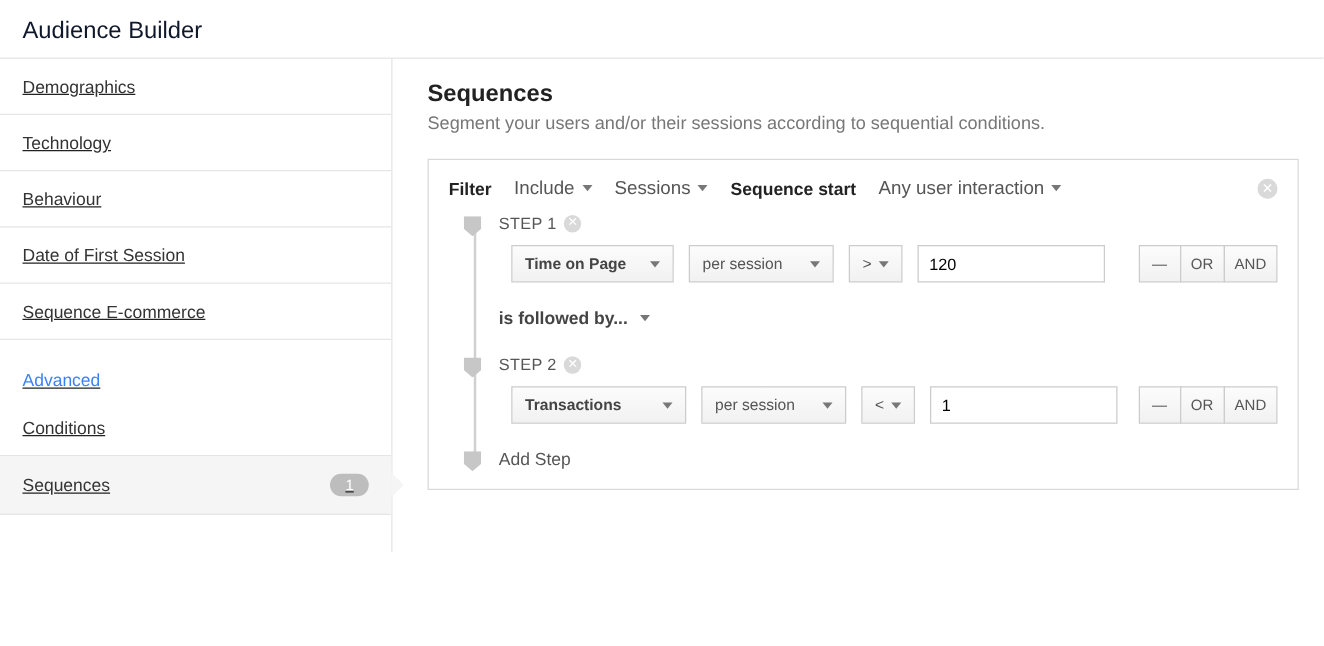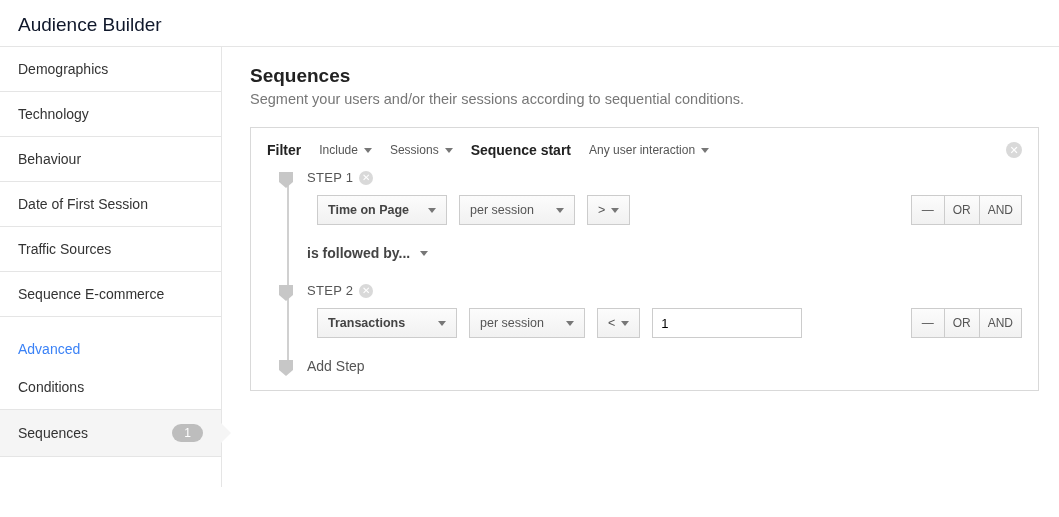--- a/index.html
+++ b/index.html
@@ -12,24 +12,25 @@
   }
   .app { width: 1059px; }
   .header {
     padding: 14px 18px 10px;
     font-size: 19px;
     color: #0f172a;
     border-bottom: 1px solid #e5e5e5;
   }
   .layout { display: flex; }
   .sidebar {
-    width: 222px;
+    width: 314px;
     border-right: 1px solid #e5e5e5;
     flex-shrink: 0;
     padding-bottom: 30px;
+    text-decoration: underline;
   }
   .side-item {
     display: flex;
     align-items: center;
     justify-content: space-between;
     padding: 14px 18px;
     border-bottom: 1px solid #e5e5e5;
     color: #333;
     font-size: 14px;
     cursor: pointer;
@@ -88,21 +89,21 @@
     padding: 14px 16px 12px;
     justify-content: space-between;
   }
   .lab-bold { font-weight: bold; font-size: 14px; color:#222; }
   .drop {
     display: inline-flex;
     align-items: center;
     gap: 6px;
     color: #555;
     cursor: pointer;
-    font-size: 12px;
+    font-size: 15px;
   }
   .caret {
     width: 0; height: 0;
     border-left: 4px solid transparent;
     border-right: 4px solid transparent;
     border-top: 5px solid #777;
     display: inline-block;
   }
   .close-circ {
     width: 16px; height: 16px;
@@ -233,23 +234,20 @@
           <span>Demographics</span>
         </div>
       <div class="side-item">
           <span>Technology</span>
         </div>
       <div class="side-item">
           <span>Behaviour</span>
         </div>
       <div class="side-item">
           <span>Date of First Session</span>
-        </div>
-      <div class="side-item">
-          <span>Traffic Sources</span>
         </div>
       <div class="side-item">
           <span>Sequence E-commerce</span>
         </div>
 
       <div class="side-group">Advanced</div>
       <div class="side-item">
           <span>Conditions</span>
         </div>
       <div class="side-item active">
@@ -301,20 +299,21 @@
                 <span class="caret"></span>
               </span>
               <span class="btn-scope" style="width:116px">
                 <span>per session</span>
                 <span class="caret"></span>
               </span>
               <span class="btn-op">
                 <span>&gt;</span>
                 <span class="caret"></span>
               </span>
+              <input class="val-input" value="120" style="">
               <span class="cond-ops">
                 <span class="op">—</span>
                 <span class="op">OR</span>
                 <span class="op">AND</span>
               </span>
             </div>
             <div class="followed">
               <span>is followed by...</span>
               <span class="caret"></span>
             </div>

